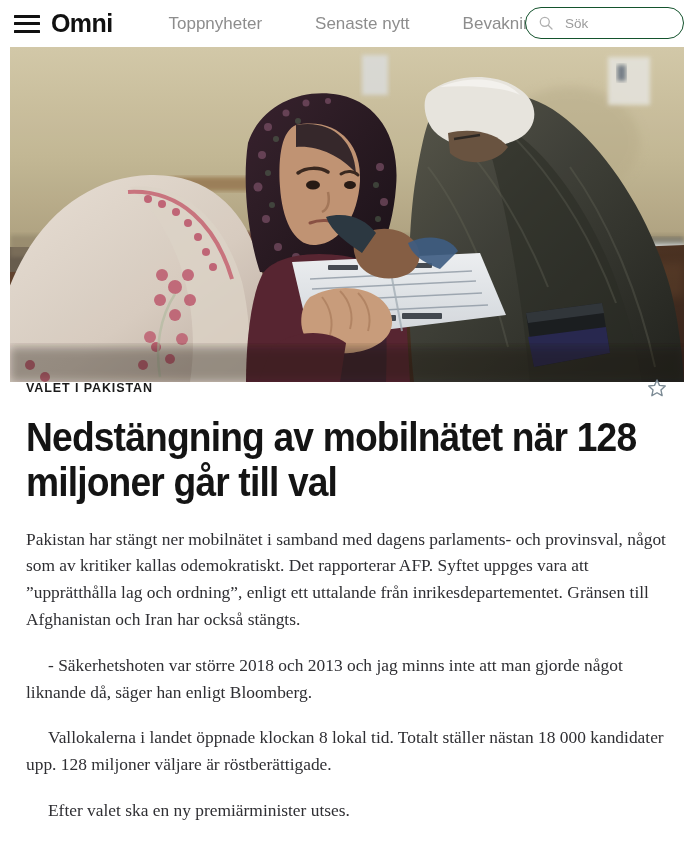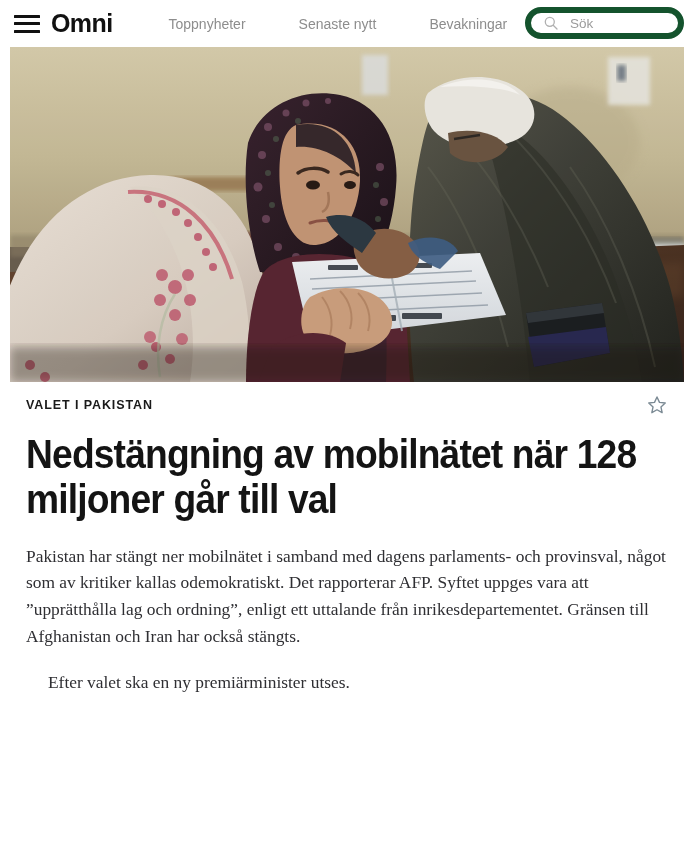--- a/index.html
+++ b/index.html
@@ -31,29 +31,29 @@
     font-size:25px; font-weight:bold; letter-spacing:-0.6px;
     color:#111111; line-height:1;
     font-family:"Liberation Sans", sans-serif;
   }
 
   .nav{
     display:flex; align-items:center;
     margin-left:56px; gap:53px;
   }
   .nav-link{
-    font-size:14px; color:#8d8d8d;
+    font-size:17px; color:#8d8d8d;
     text-decoration:none; white-space:nowrap;
     cursor:pointer;
   }
 
   .search-box{
     position:absolute; right:10px; top:7px;
     width:159px; height:32px;
-    border:6px solid #14532d; border-radius:16px;
+    border:1px solid #14532d; border-radius:16px;
     background:#ffffff;
     display:flex; align-items:center;
     cursor:text;
   }
   .search-icon{ margin-left:13px; width:14px; height:14px; flex:none; }
   .search-input{
     border:none; outline:none; background:transparent;
     margin-left:12px; font-size:13.5px; color:#9b9b9b;
     font-family:"Liberation Sans", sans-serif;
     width:100px;
@@ -70,21 +70,20 @@
   .hero svg{ display:block; width:674px; height:335px; }
 
   
   .article{
     position:absolute; left:0; top:382px;
     width:694px;
     padding:0 26px;
   }
   .kicker-row{
     display:flex; align-items:flex-start; justify-content:space-between;
-    padding-top:17px;
   }
   .kicker{
     font-size:12.5px; font-weight:bold;
     letter-spacing:0.9px; color:#1a1a1a;
     font-family:"Liberation Sans", sans-serif;
     line-height:1;
   }
   .star-btn{ width:22px; height:22px; margin-top:-5px; cursor:pointer; flex:none; }
 
   .headline{
@@ -347,15 +346,17 @@
     <div class="kicker">VALET I PAKISTAN</div>
     <svg class="star-btn" viewBox="0 0 24 24">
       <path d="M12 3.2 L14.7 9.1 L21 9.8 L16.3 14.1 L17.6 20.4 L12 17.2 L6.4 20.4 L7.7 14.1 L3 9.8 L9.3 9.1 Z" fill="none" stroke="#7b8a94" stroke-width="1.5" stroke-linejoin="round"></path>
     </svg>
   </div>
 
   <h1 class="headline">Nedstängning av mobilnätet när 128 miljoner går till val</h1>
 
   <div class="body-text">
     <p>Pakistan har stängt ner mobilnätet i samband med dagens parlaments- och provinsval, något som av kritiker kallas odemokratiskt. Det rapporterar AFP. Syftet uppges vara att ”upprätthålla lag och ordning”, enligt ett uttalande från inrikesdepartementet. Gränsen till Afghanistan och Iran har också stängts.</p>
+    <p>- Säkerhetshoten var större 2018 och 2013 och jag minns inte att man gjorde något liknande då, säger han enligt Bloomberg.</p>
+    <p>Vallokalerna i landet öppnade klockan 8 lokal tid. Totalt ställer nästan 18 000 kandidater upp. 128 miljoner väljare är röstberättigade.</p>
     <p>Efter valet ska en ny premiärminister utses.</p>
   </div>
 </div>
 
 </body></html>

